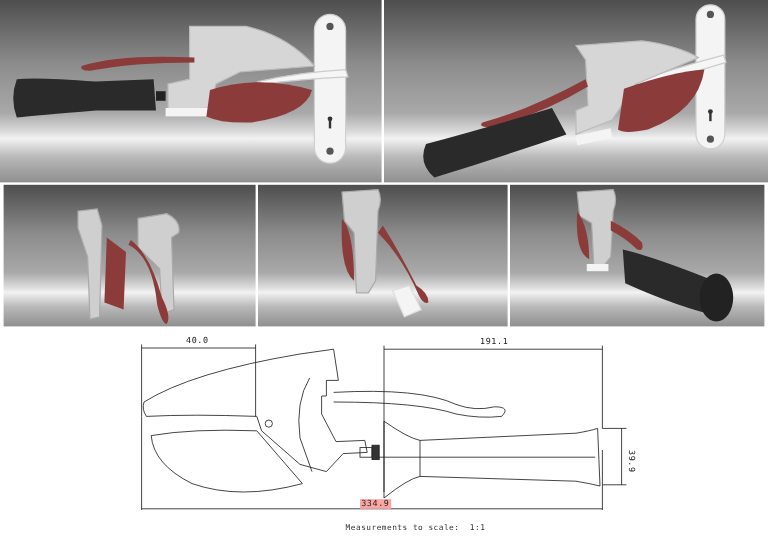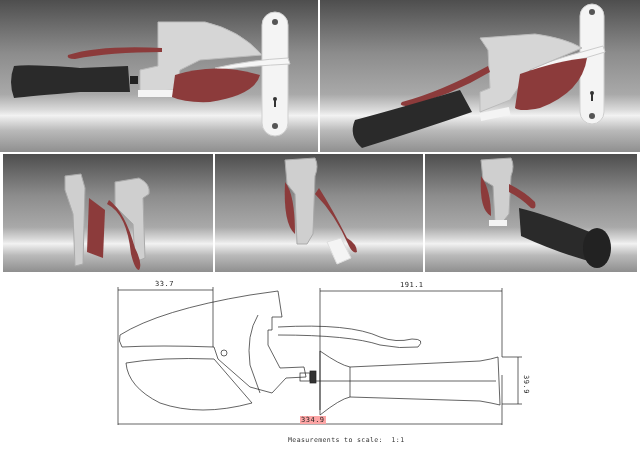--- a/index.html
+++ b/index.html
@@ -112,19 +112,19 @@
 
     <path d="M178 52 Q250 48 280 62 Q296 68 312 64 Q326 64 318 72 Q300 74 280 70 Q250 60 178 60"></path>
 
     <rect x="200" y="98" width="10" height="8"></rect>
     <rect x="210" y="96" width="6" height="12" fill="#333"></rect>
 
     <path d="M220 76 Q240 90 250 92 L380 86 Q392 84 398 82 L400 130 Q392 128 380 126 L250 122 Q240 124 220 140 Z"></path>
     <line x1="216" y1="106" x2="396" y2="106"></line>
     <line x1="250" y1="92" x2="250" y2="122"></line>
   </svg>
-  <span class="dim" style="left:55px;top:5px;">33.7</span>
+  <span class="dim" style="left:55px;top:5px;">40.0</span>
   <span class="dim" style="left:300px;top:6px;">191.1</span>
   <span class="dim" style="left:200px;top:141px;background:#fca5a5;padding:0 1px;">334.9</span>
   <span class="dim" style="left:404px;top:100px;transform:rotate(90deg);transform-origin:left top;left:430px;">39.9</span>
 </div>
 
 <div id="caption">Measurements to scale:  1:1</div>
 
 </body></html>

